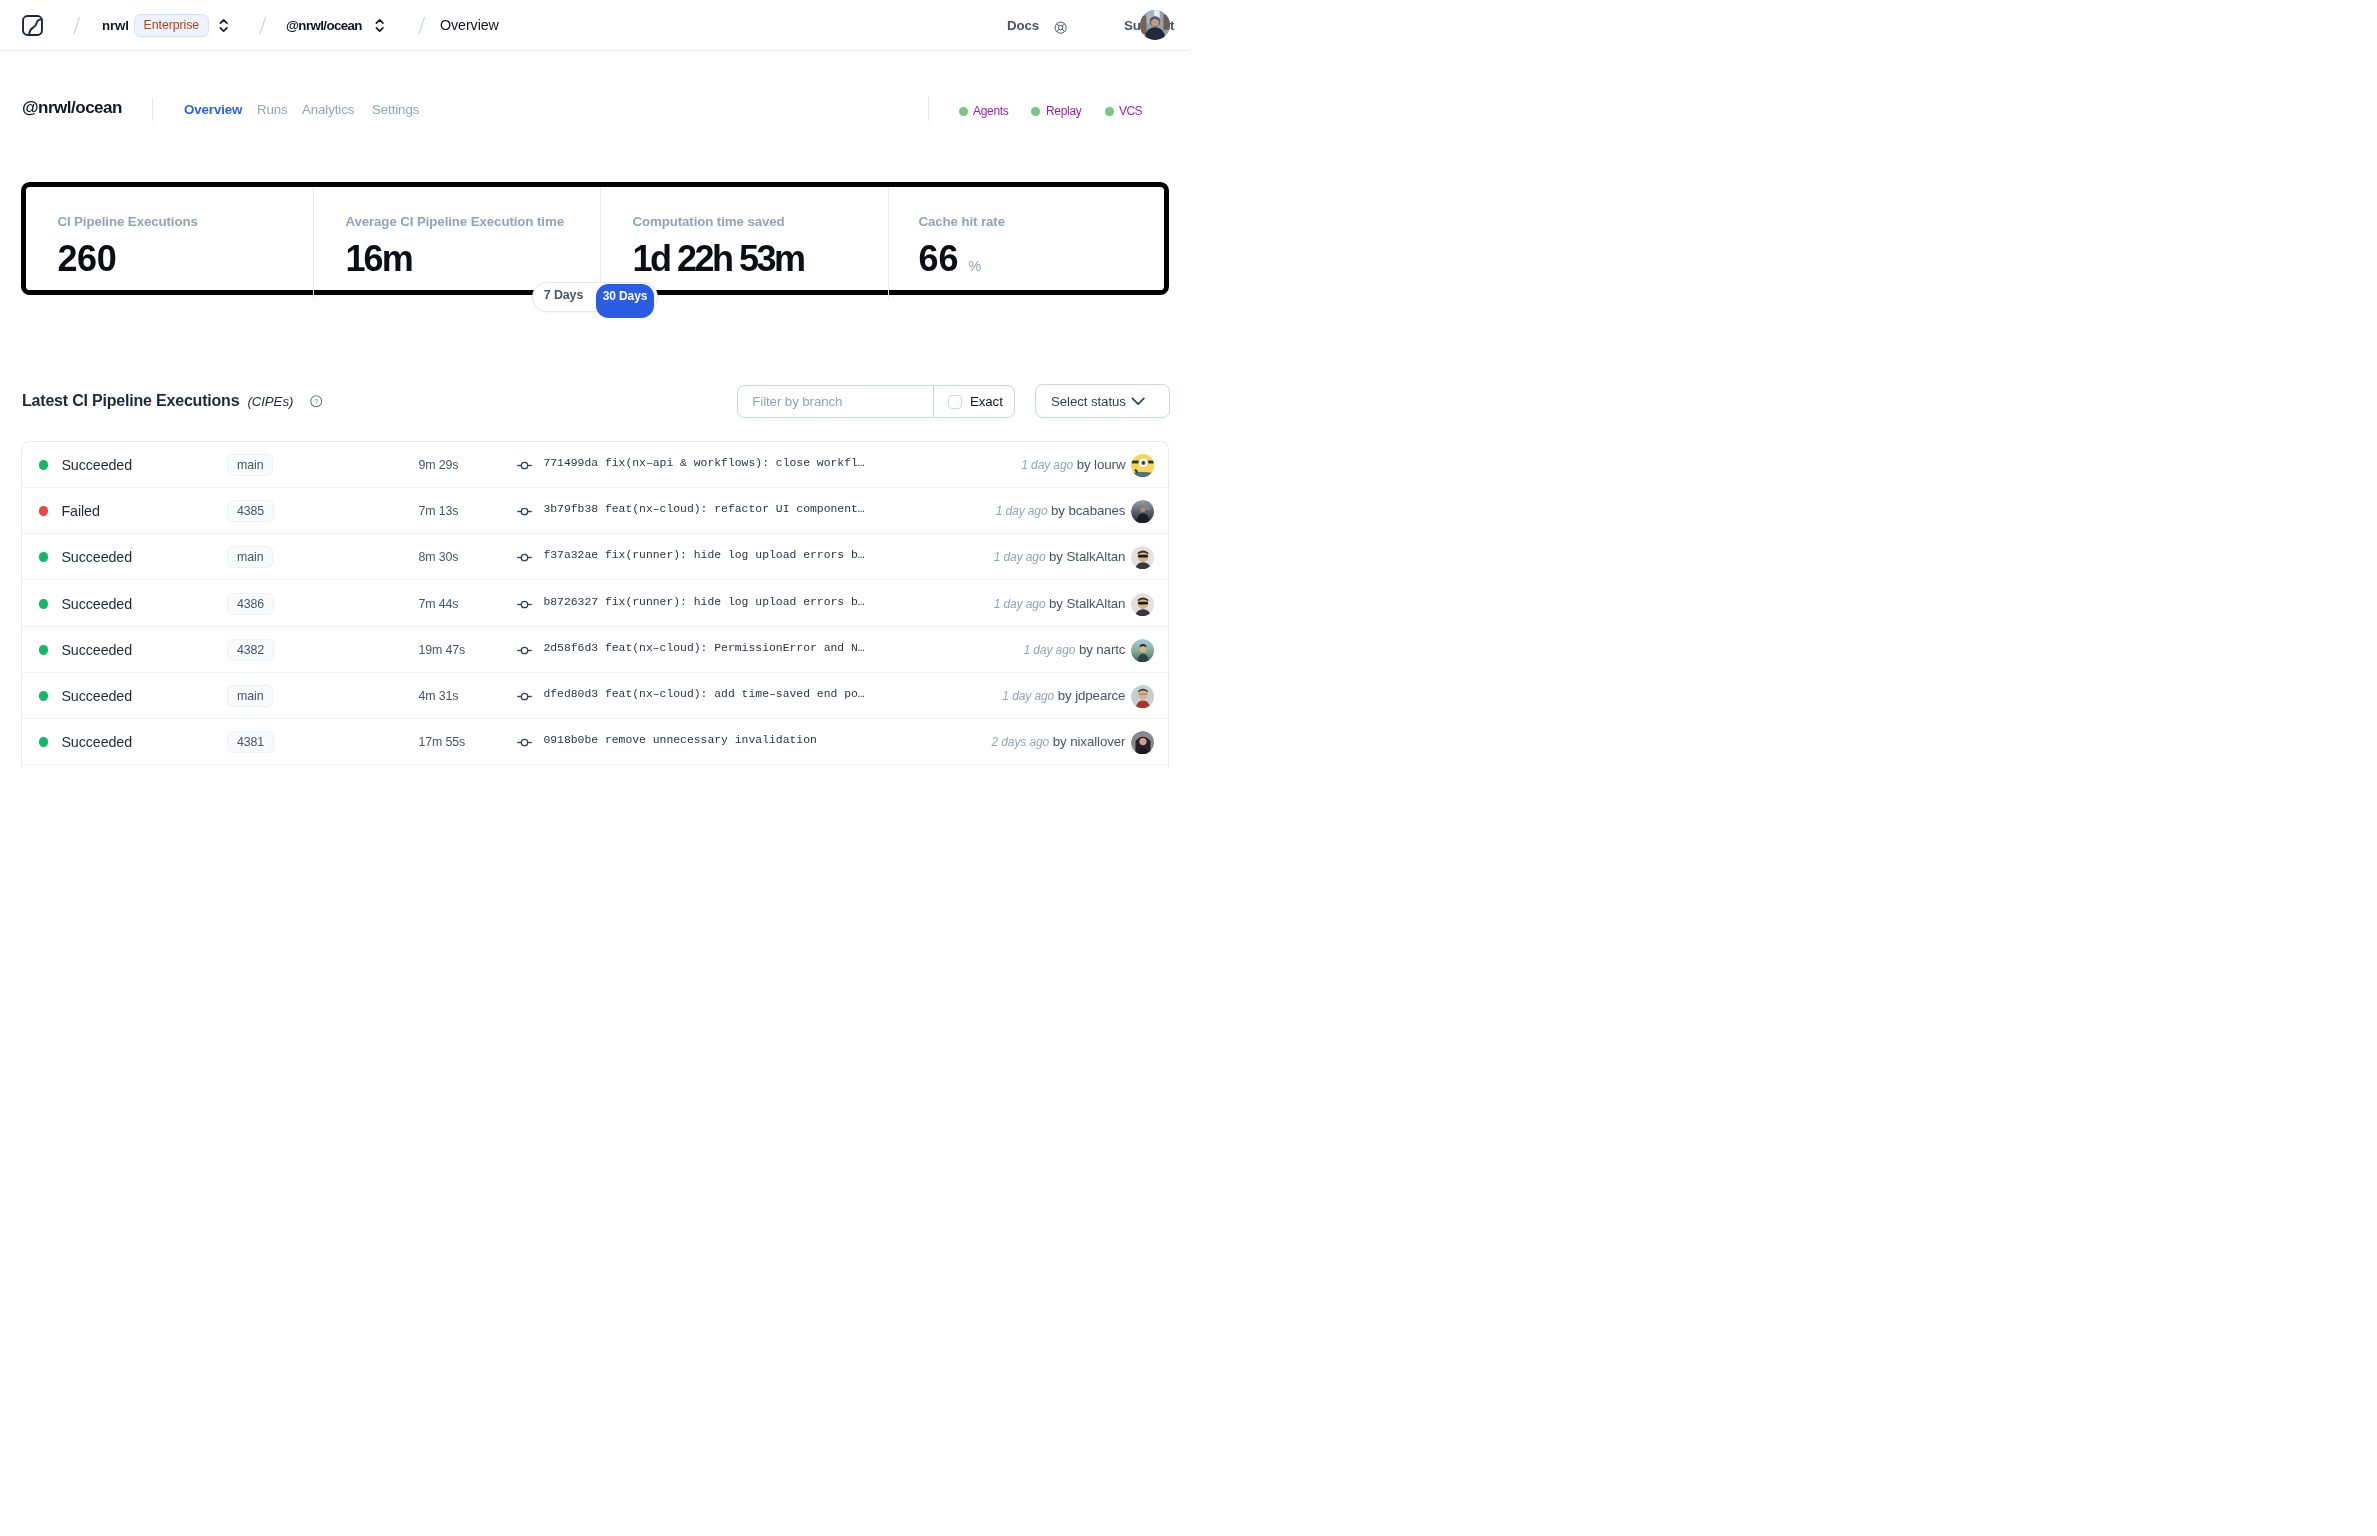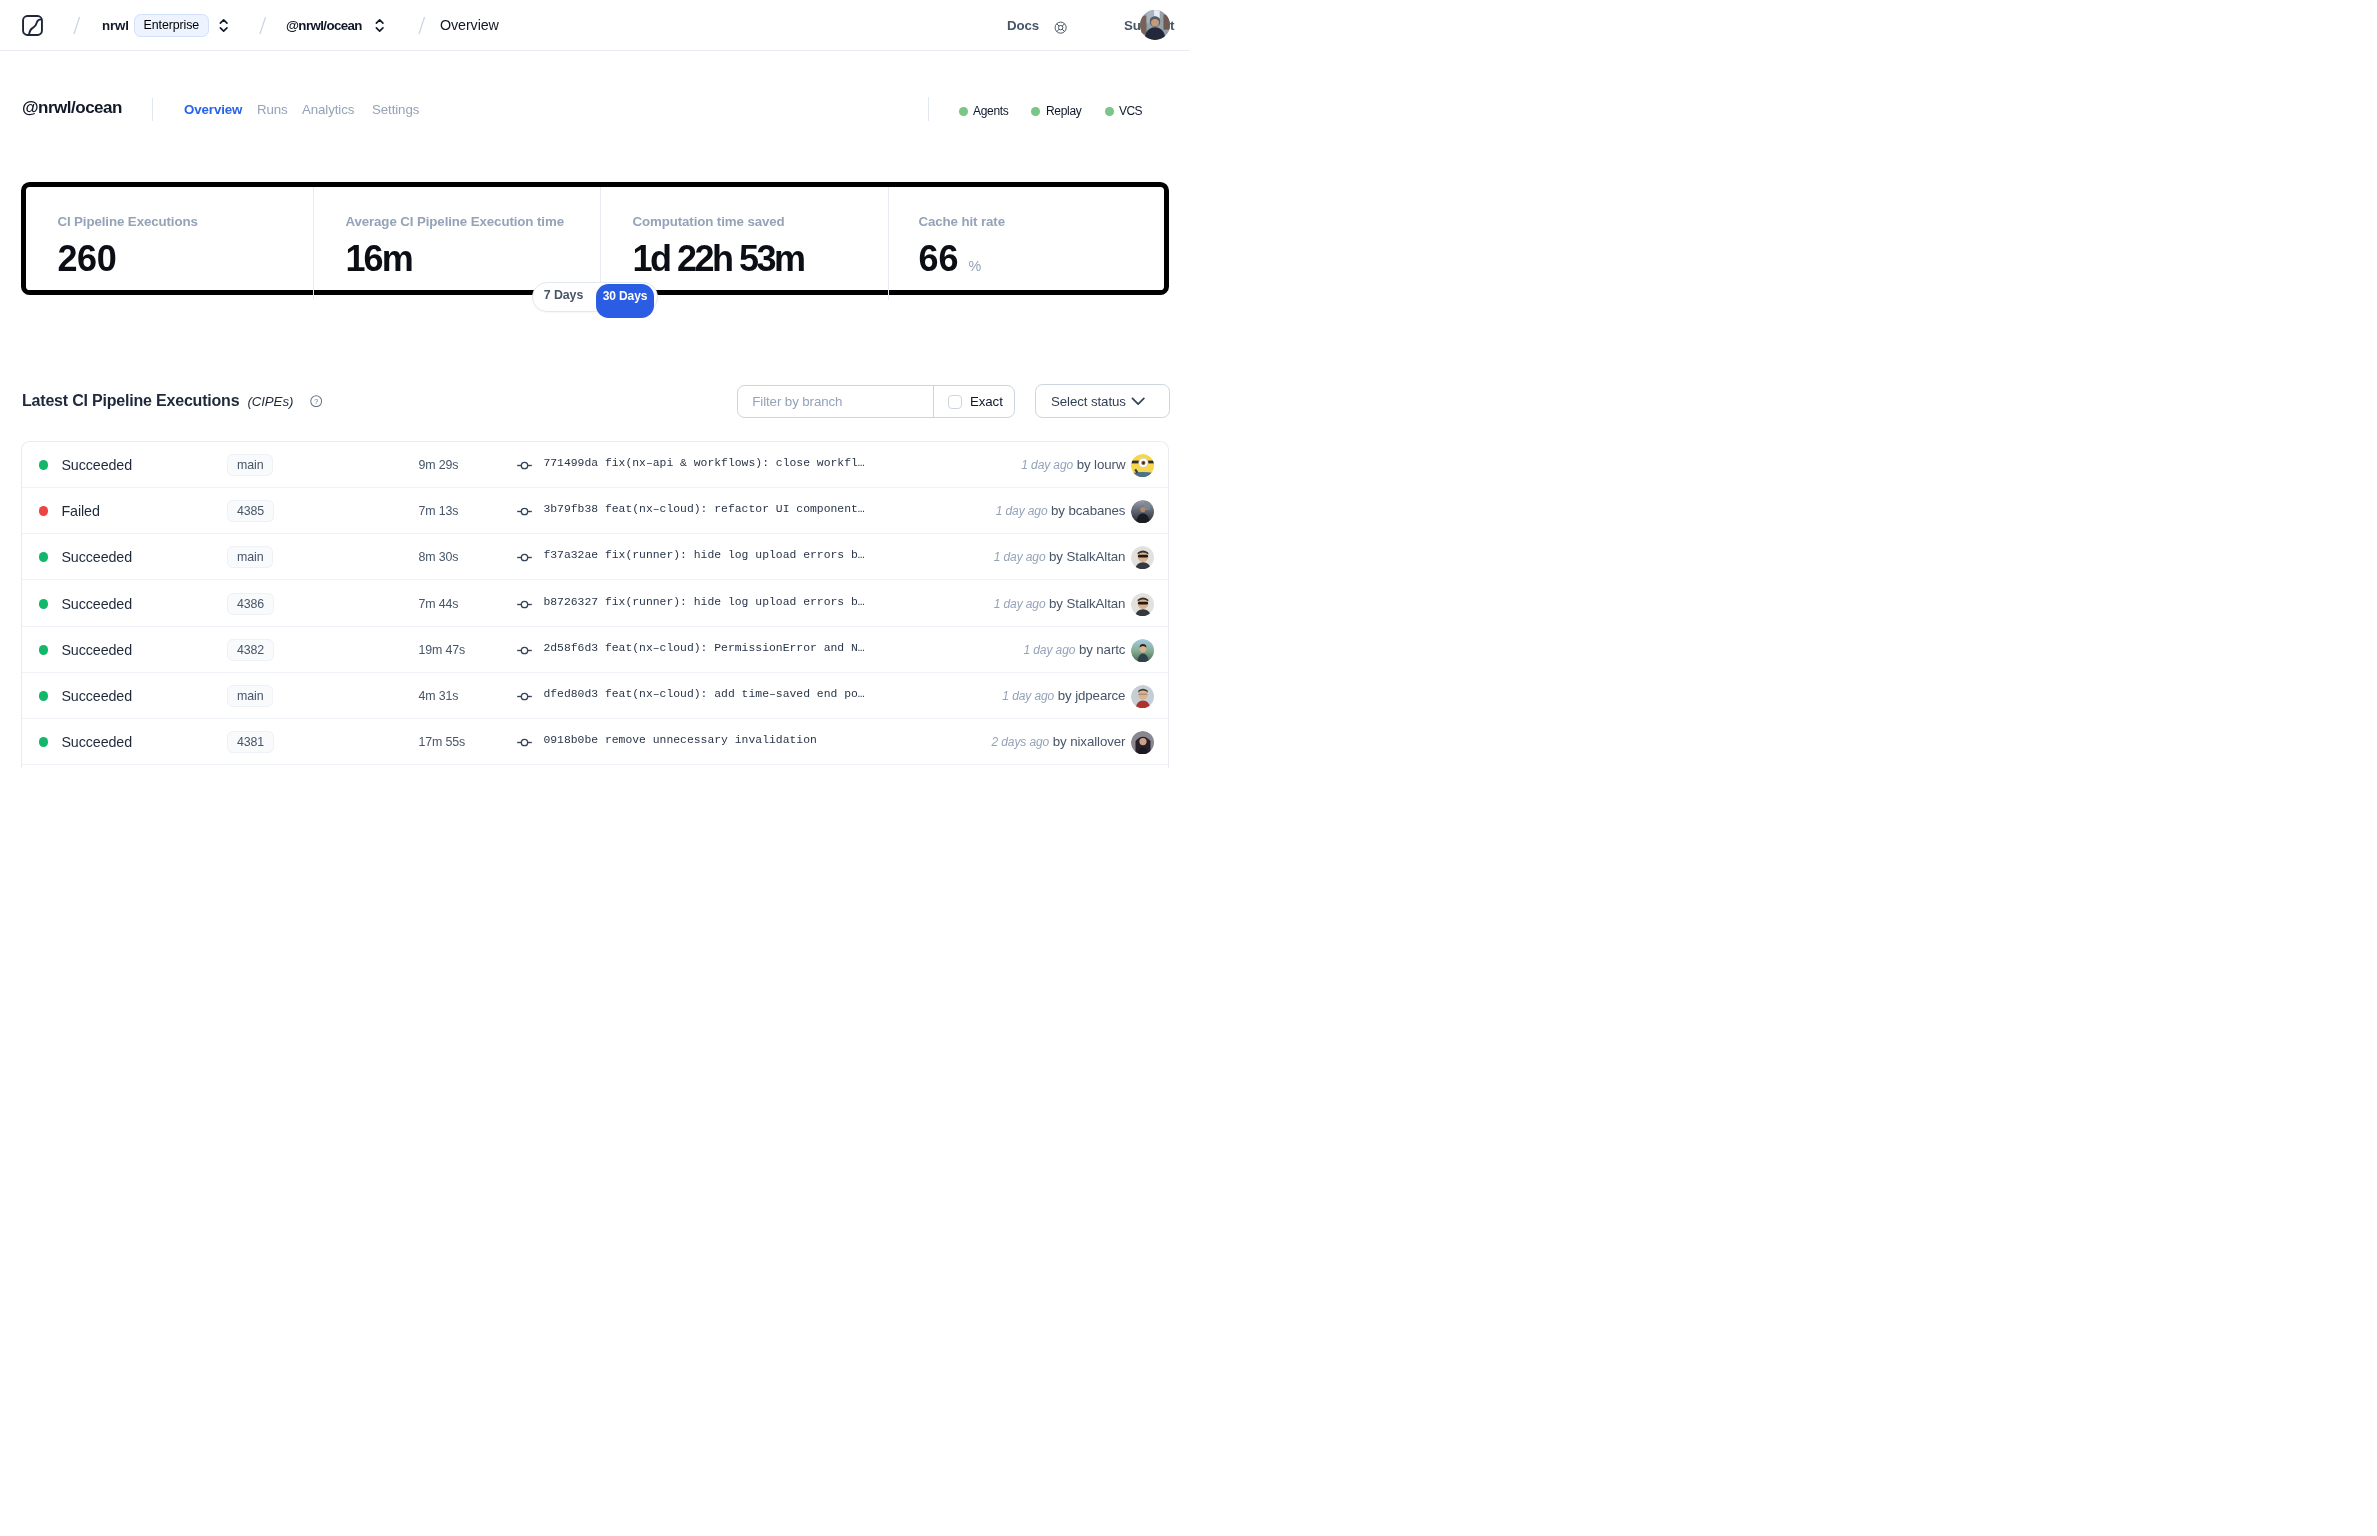--- a/index.html
+++ b/index.html
@@ -5,30 +5,30 @@
   * { margin:0; padding:0; box-sizing:border-box; }
   html,body { width:1189px; height:768px; background:#fff; font-family:"Liberation Sans", sans-serif; overflow:hidden; }
   .abs { position:absolute; }
   #page { position:relative; width:1189px; height:768px; }
 
   
   #hdr { position:absolute; left:0; top:0; width:1189px; height:51px; background:#fff; border-bottom:1px solid #e9ebf1; }
   .crumb-sep { color:#cbd5e1; font-size:14.3px; }
   .bc-txt { font-size:13.3px; font-weight:700; color:#111827; letter-spacing:-0.1px; }
   .bc-med { font-size:13.3px; font-weight:500; color:#111827; letter-spacing:-0.1px; }
-  #ent-badge { position:absolute; left:134px; top:14.3px; height:23px; padding:0 8.6px; background:#eef4ff; border:1px solid #d2e0fb; border-radius:6.7px; color:#000000; font-size:12.4px; font-weight:500; line-height:21px; letter-spacing:-0.1px; }
+  #ent-badge { position:absolute; left:134px; top:14.3px; height:23px; padding:0 8.6px; background:#eef4ff; border:1px solid #d2e0fb; border-radius:6.7px; color:#c2410c; font-size:12.4px; font-weight:500; line-height:21px; letter-spacing:-0.1px; }
   .hdr-link { font-size:13.3px; font-weight:600; color:#475569; letter-spacing:-0.1px; }
 
   
   #proj-title { position:absolute; left:22px; top:98px; font-size:17px; font-weight:700; color:#111827; letter-spacing:-0.5px; }
   .vdiv { position:absolute; width:1px; background:#e2e8f0; }
   .tab { position:absolute; top:102px; font-size:13.3px; font-weight:500; color:#94a3b8; letter-spacing:-0.1px; }
   .tab.active { color:#2563eb; font-weight:600; }
   .statusdot { position:absolute; width:8.6px; height:8.6px; border-radius:50%; background:#7cc488; top:107px; }
-  .statuslbl { position:absolute; top:104px; font-size:12px; color:#0f172a; letter-spacing:-0.3px; }
+  .statuslbl { position:absolute; top:104px; font-size:12px; color:#a21caf; letter-spacing:-0.3px; }
 
   
   #stats { position:absolute; left:21.4px; top:182px; width:1148px; height:113px; background:#fff; border:5px solid #000000; border-radius:8.6px; }
   .stat-div { position:absolute; top:0; width:1px; height:113px; background:#e8eaf2; }
   .stat-lbl { position:absolute; top:27px; font-size:13.3px; font-weight:600; color:#94a3b8; letter-spacing:-0.1px; }
   .stat-num { position:absolute; top:54px; font-size:36px; line-height:36px; font-weight:700; color:#0b0e14; letter-spacing:-0.4px; }
   .stat-pct { font-size:14.3px; font-weight:400; color:#94a3b8; letter-spacing:0; }
 
   
   #toggle { position:absolute; left:532px; top:282px; width:126px; height:29.5px; background:#fff; border:1px solid #e2e8f0; border-radius:15px; box-shadow:0 1px 1.9px rgba(15,23,42,.04); }

